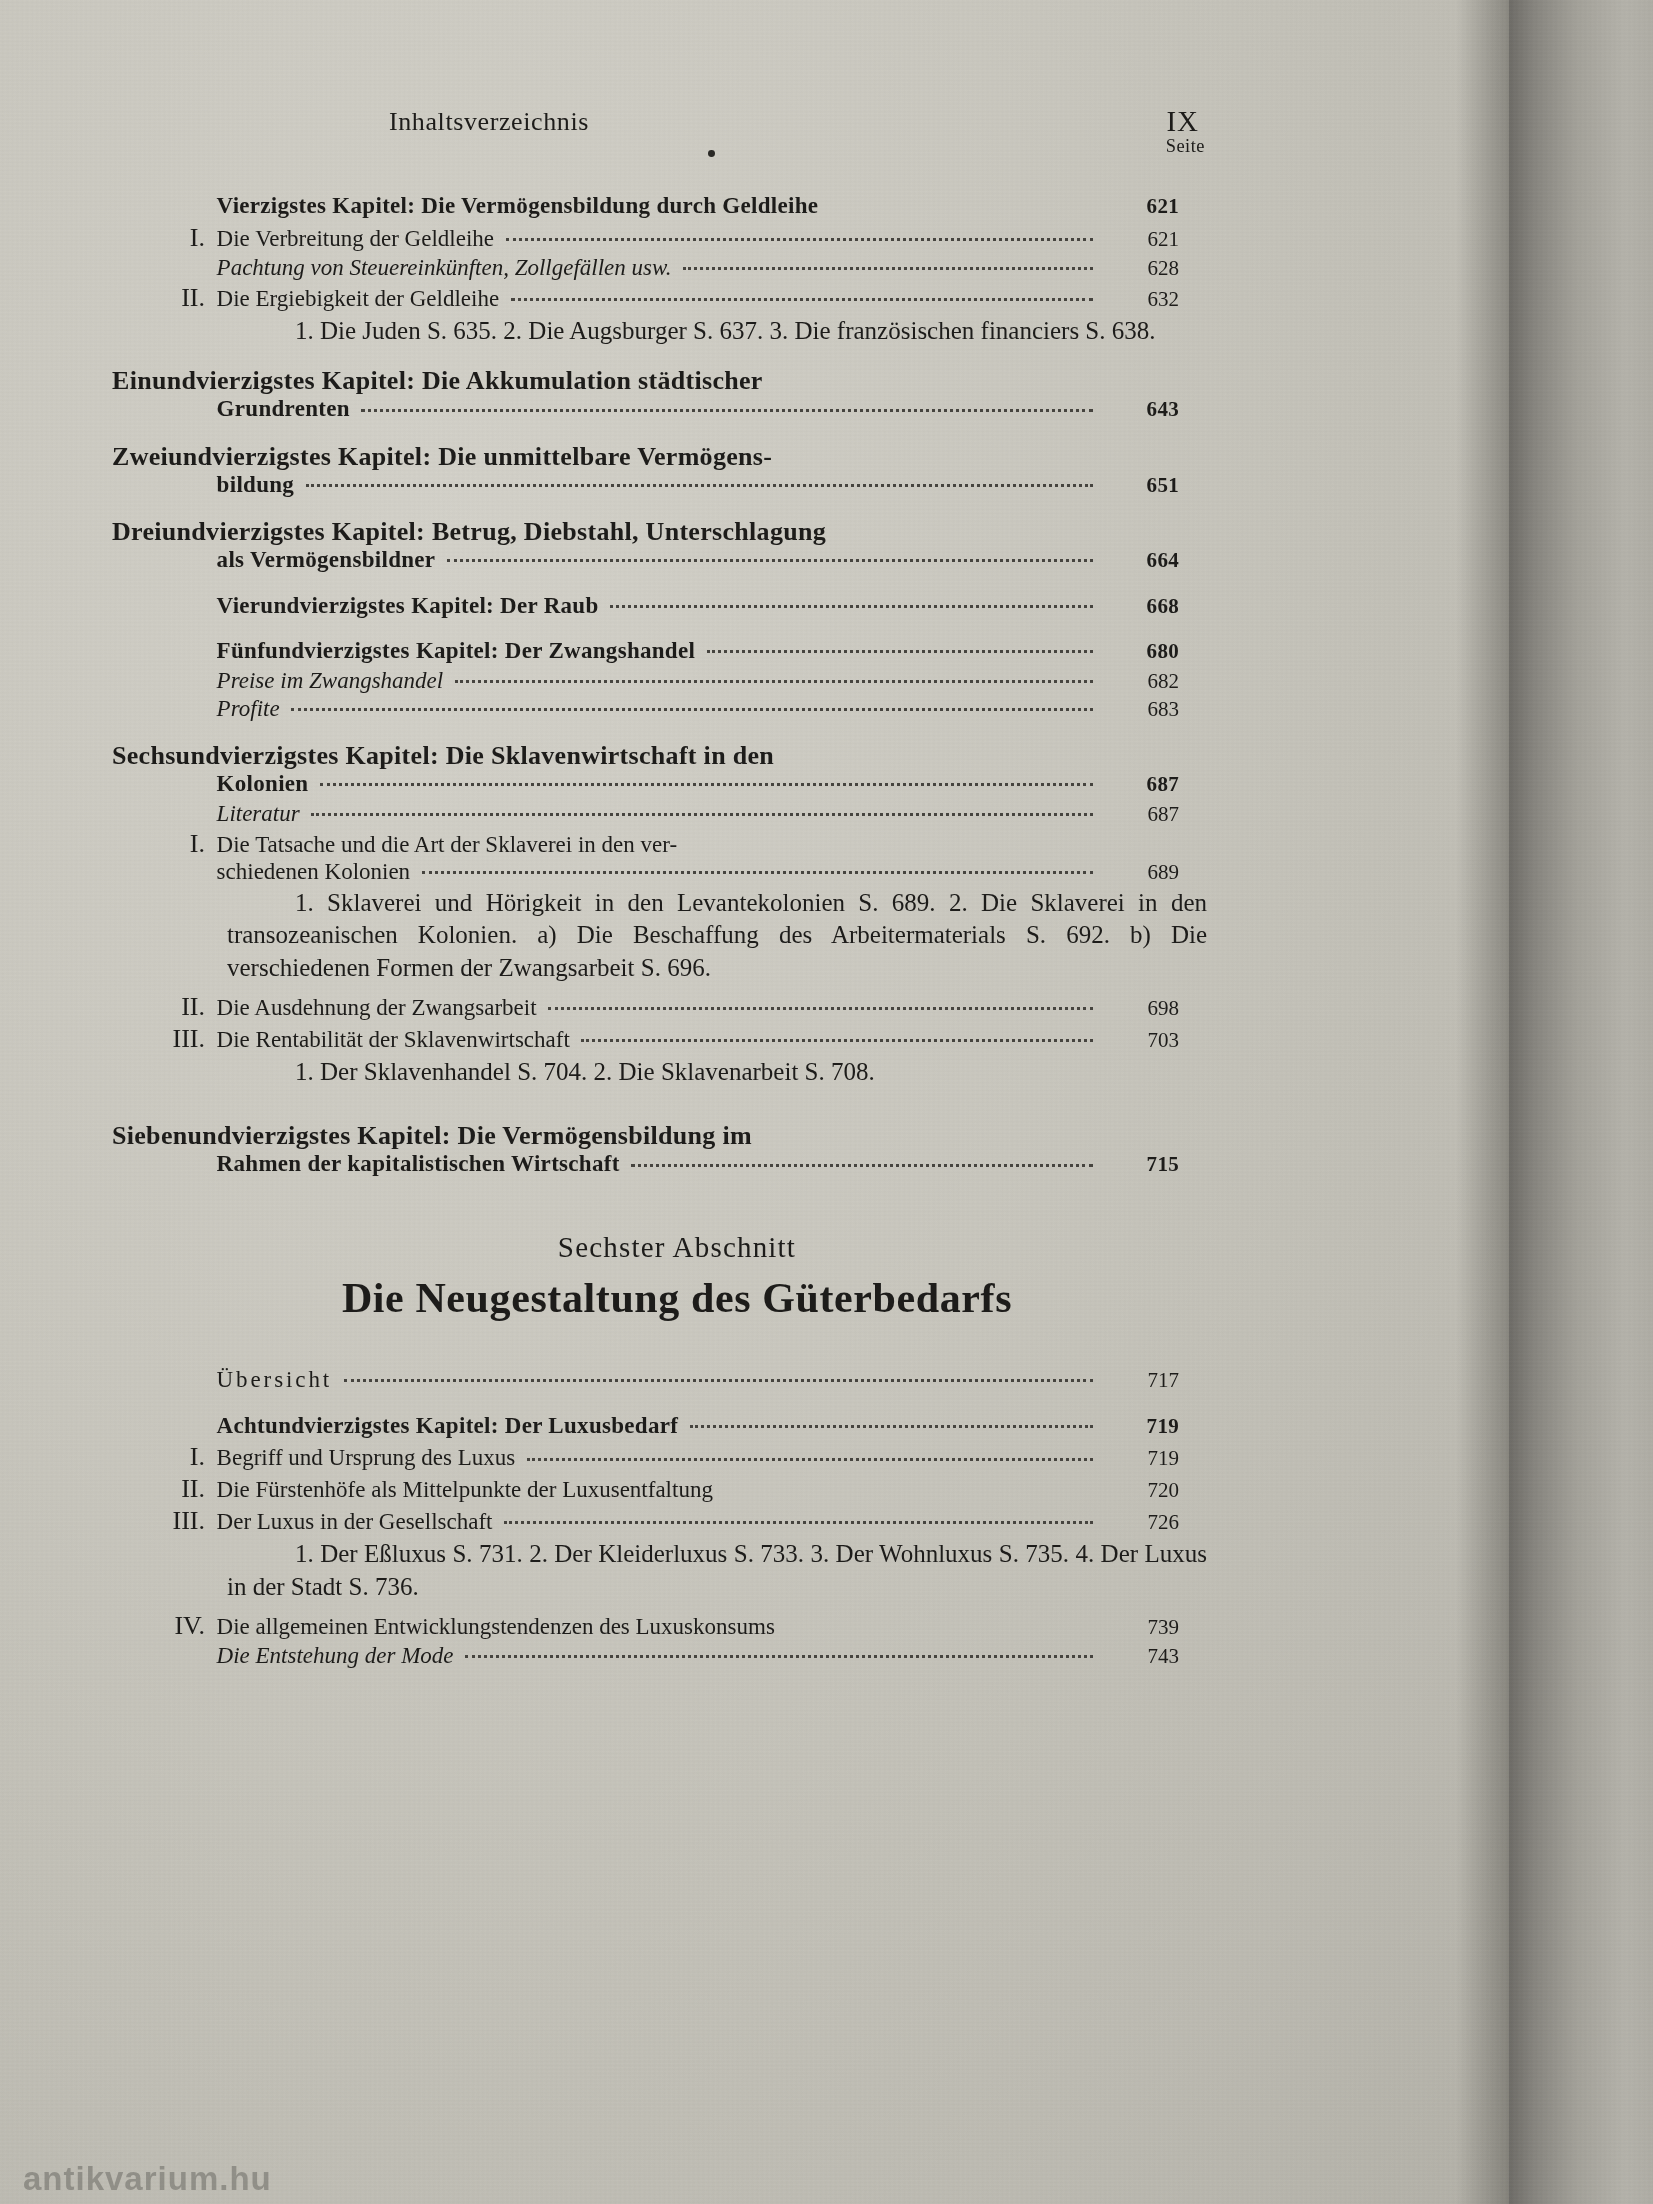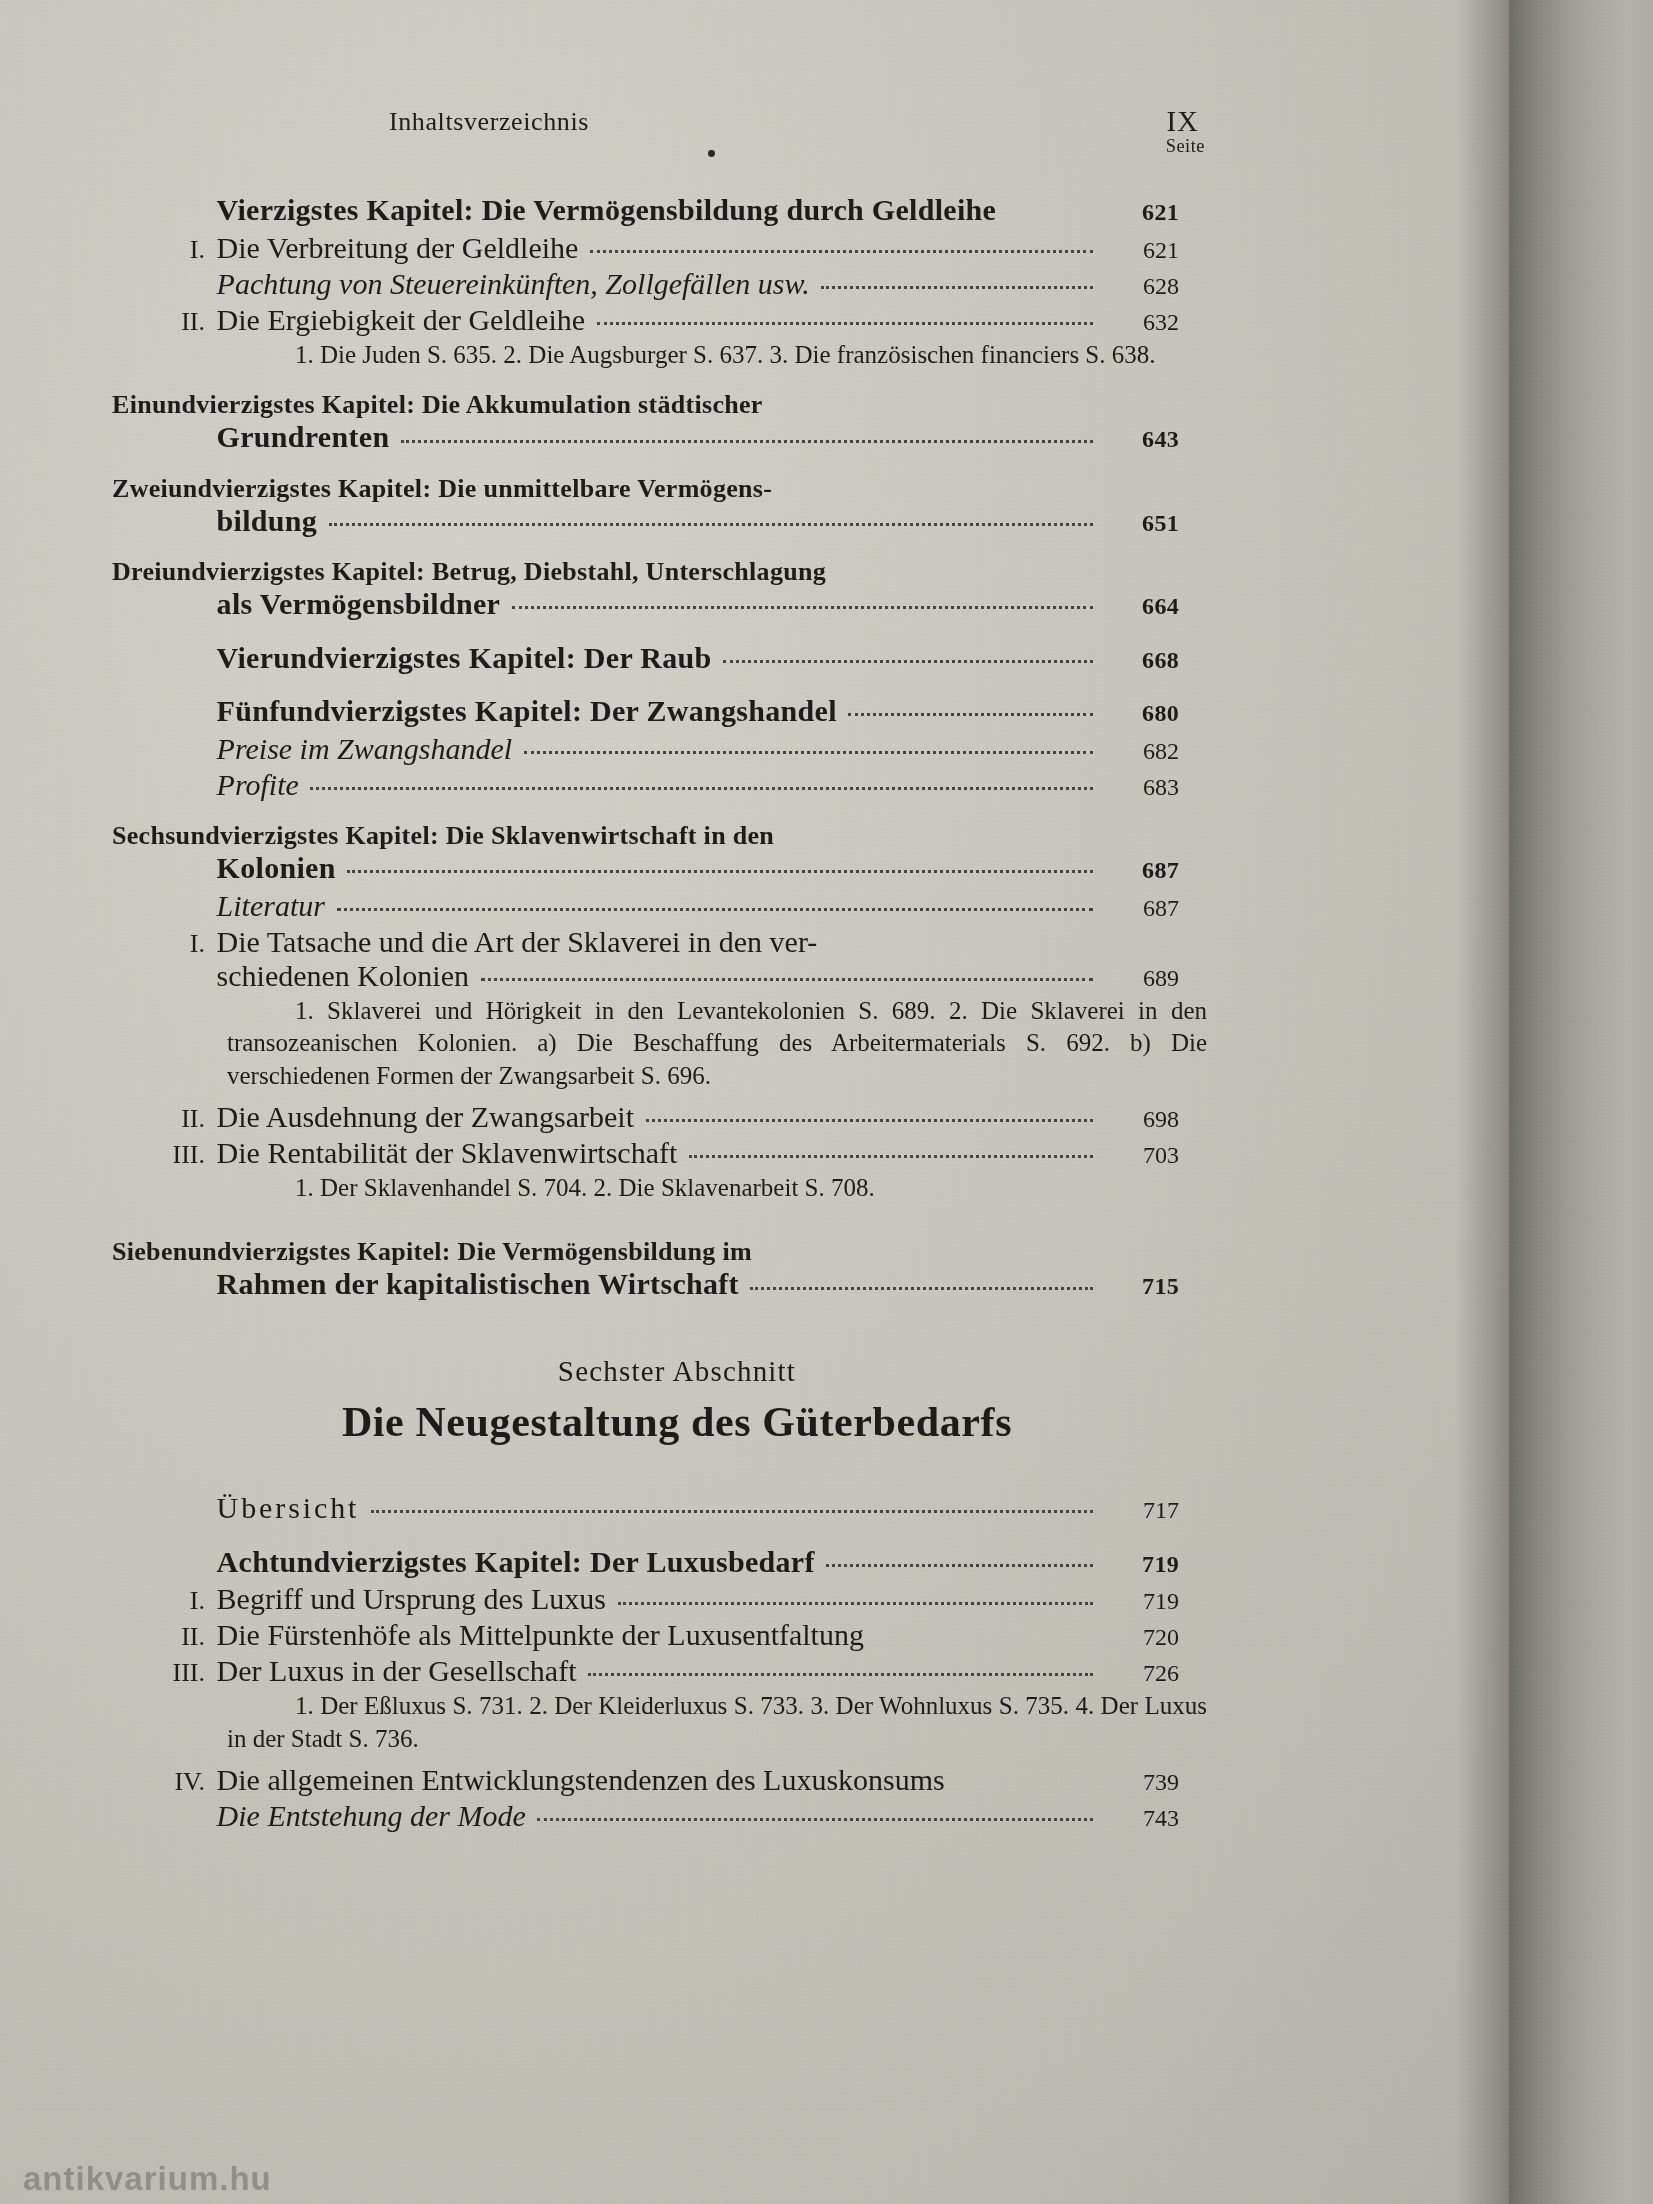--- a/index.html
+++ b/index.html
@@ -120,36 +120,36 @@
   .row .num {
     width: 93px;
     text-align: right;
     padding-right: 11.6px;
     font-size: 26px;
     flex: 0 0 auto;
     white-space: nowrap;
   }
   .row .txt {
     flex: 0 1 auto;
-    font-size: 30px;
+    font-size: 23px;
     white-space: nowrap;
   }
   .row .leader {
     flex: 1 1 auto;
     margin: 0 9.7px 0 11.6px;
     position: relative;
     top: -4.9px;
     border-bottom: 3.9px dotted #46443f;
     min-width: 17.5px;
   }
   .row .page {
     flex: 0 0 auto;
     width: 76px;
     text-align: right;
-    font-size: 24px;
+    font-size: 21px;
   }
 
   
   .chap .txt, .chap .page { font-weight: bold; letter-spacing: 0.3px; }
   .chap { margin-top: 19.4px; margin-bottom: 3.9px; }
   .chap-cont { margin-top: -3.9px; }
 
   .chap-just {
     display: flex;
     width: 1067px;

